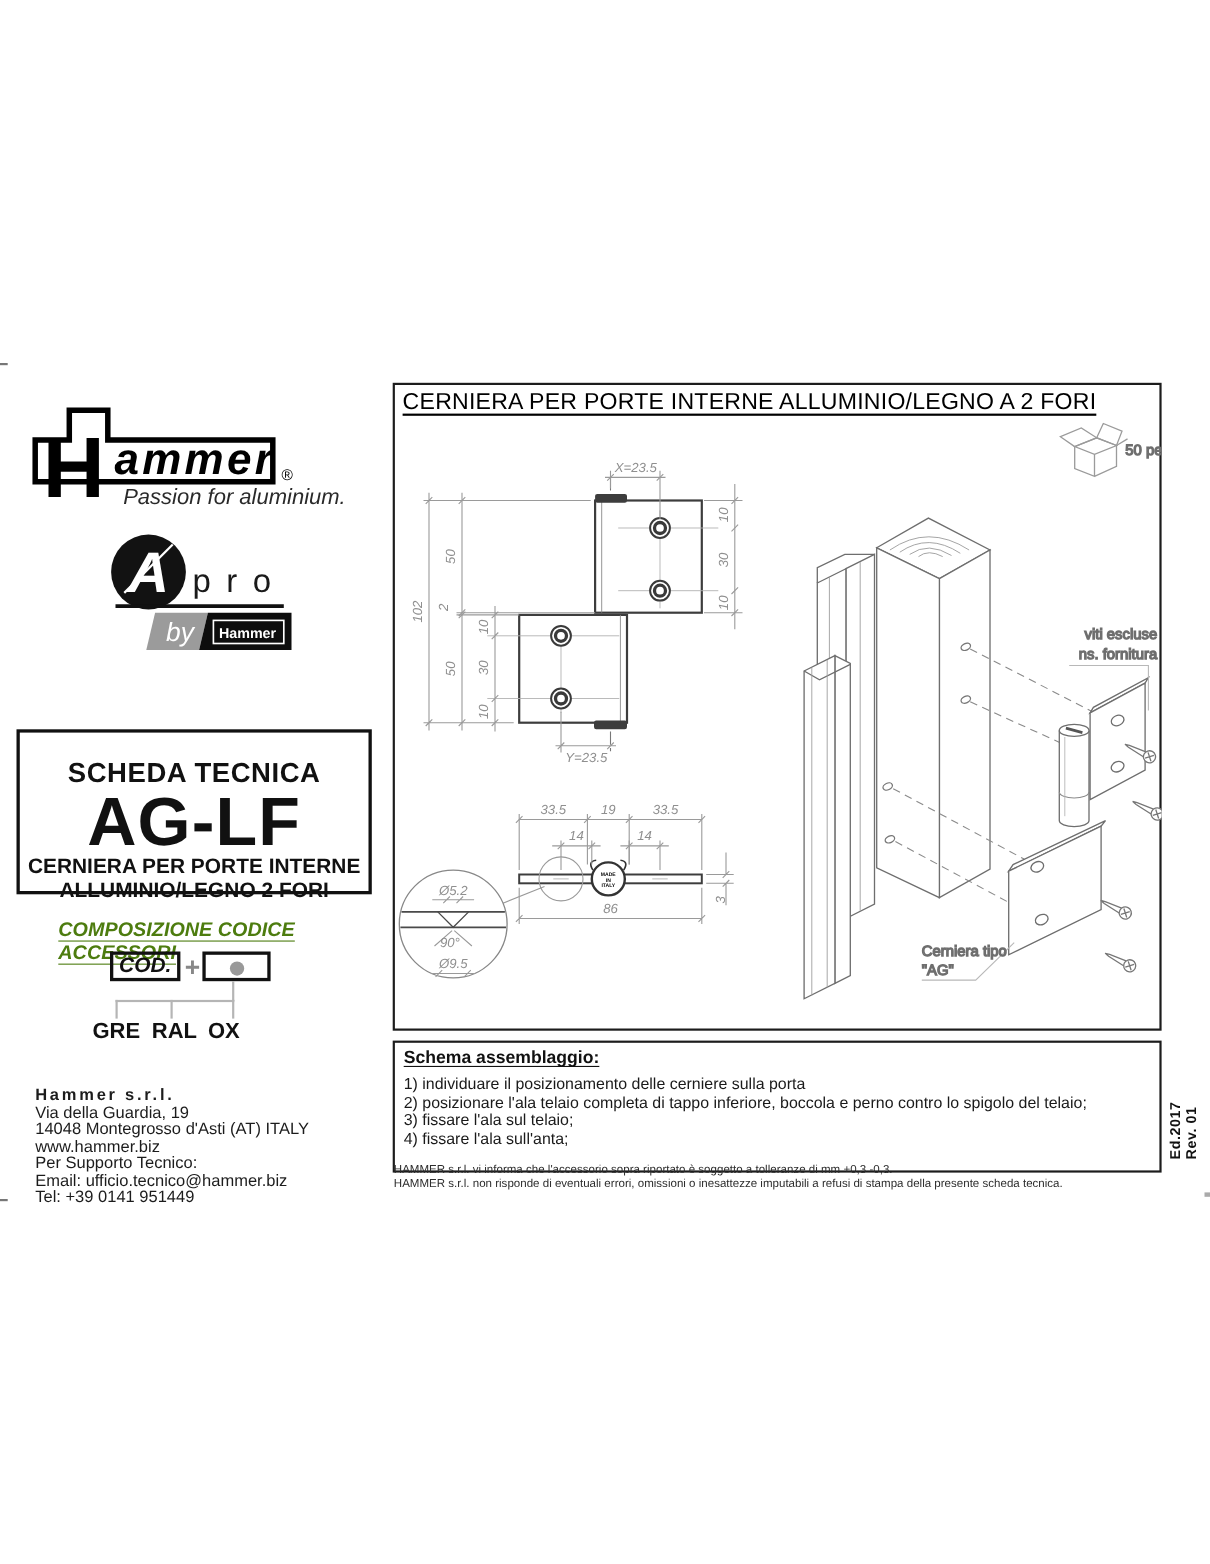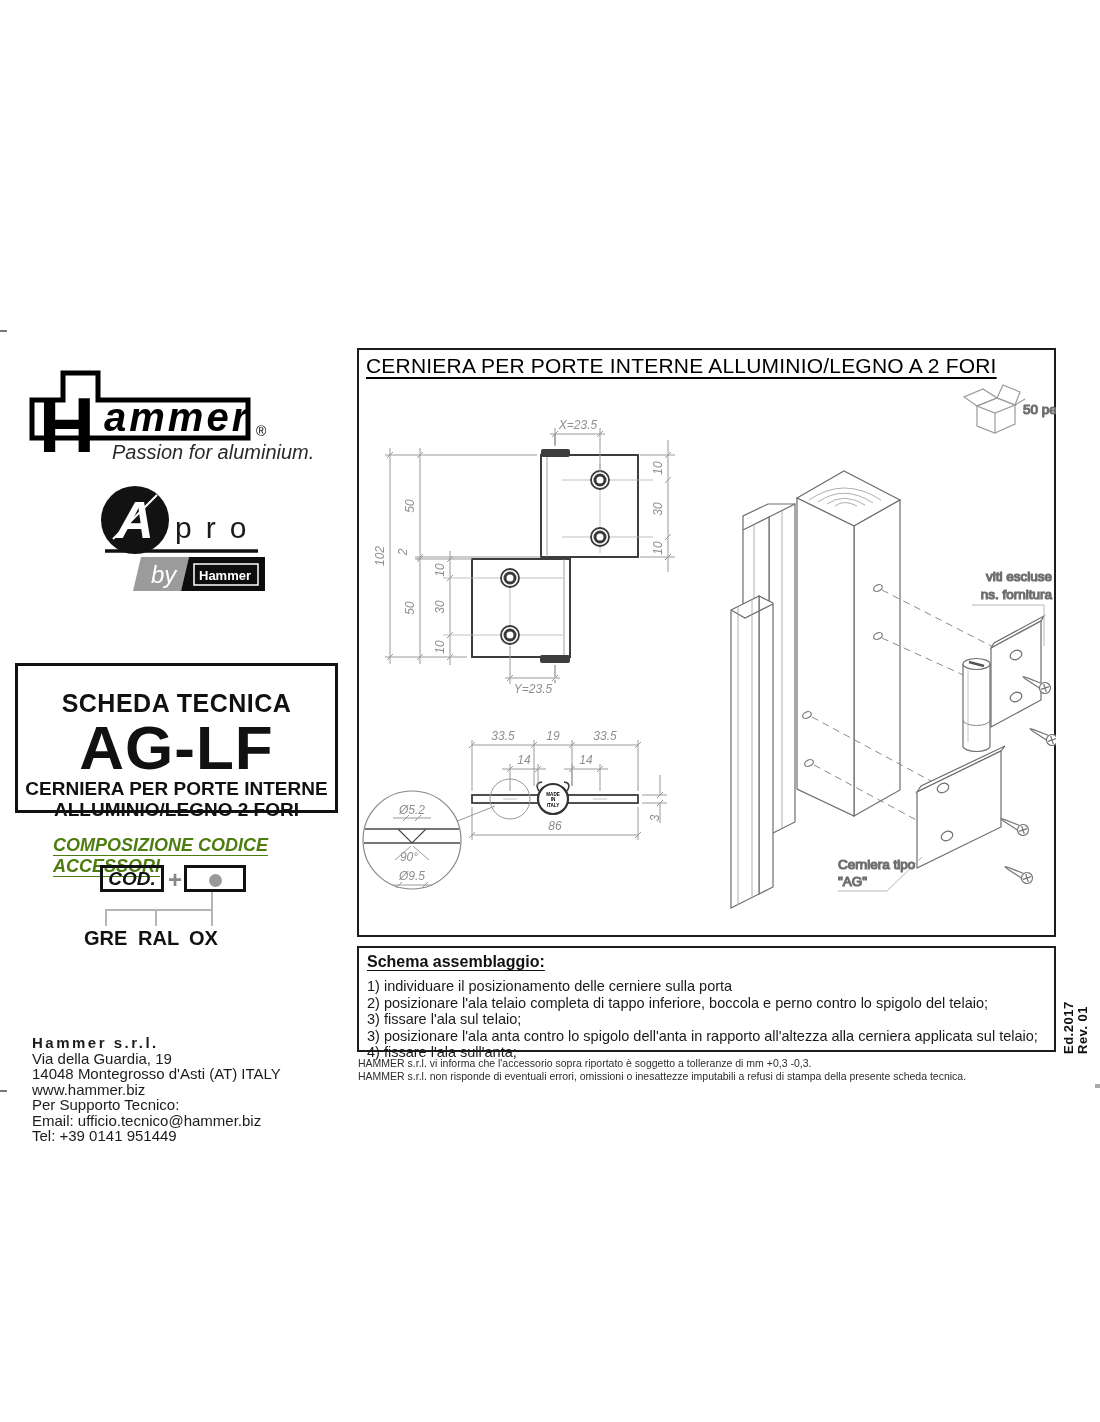--- a/index.html
+++ b/index.html
@@ -15,26 +15,26 @@
   .scheda-sub{font-size:19px;font-weight:bold;line-height:21px;}
   .comp-head{left:53px;top:835px;width:250px;font-size:18px;font-weight:bold;font-style:italic;
              text-decoration:underline;text-underline-offset:4px;color:#4d7c0f;}
   .cod-box{border:3px solid #111;box-sizing:border-box;text-align:center;}
   .cod-label{font-size:19px;font-weight:bold;line-height:26px;}
   .plus{font-size:24px;font-weight:bold;color:#888;}
   .dot{width:13px;height:13px;border-radius:50%;background:#999;}
   .opt{font-size:20px;font-weight:bold;}
   .gline{position:absolute;background:#b5b5b5;}
   .addr{left:32px;top:988px;font-size:15px;line-height:15.5px;color:#1c1c1c;}
-  .addr .co{font-weight:bold;letter-spacing:2.5px;margin-top:47px;}
+  .addr .co{font-weight:bold;letter-spacing:2.5px;}
   
   .dframe{left:357px;top:348px;width:699px;height:589px;border:2px solid #1c1c1c;box-sizing:border-box;}
   .dtitle{left:366px;top:354px;font-size:21px;color:#000;text-decoration:underline;
           text-underline-offset:4px;letter-spacing:.2px;white-space:nowrap;}
-  .schema-box{left:357px;top:946px;width:699px;height:106px;border:2px solid #1c1c1c;
+  .schema-box{left:357px;top:946px;width:699px;height:120px;border:2px solid #1c1c1c;
               box-sizing:border-box;padding:5px 8px;}
   .schema-head{font-size:16px;font-weight:bold;text-decoration:underline;text-underline-offset:3px;}
   .schema-steps{margin-top:7px;font-size:14.5px;line-height:16.5px;color:#1a1a1a;}
   .fineprint{left:358px;top:1057px;font-size:10.5px;line-height:13px;color:#2d2d2d;}
   .edrev{left:1062px;top:984px;height:70px;writing-mode:vertical-rl;transform:rotate(180deg);
          font-size:13px;font-weight:bold;line-height:14px;color:#111;letter-spacing:.5px;}
   .tick{position:absolute;background:#777;}
   svg text{font-family:"Liberation Sans",sans-serif;}
   .dim{font-size:12px;font-style:italic;fill:#8f8f8f;}
   .glabel{font-size:13.5px;fill:#9b9b9b;}
@@ -282,21 +282,20 @@
     <text class="glabel" x="666" y="66">50 pezzi</text>
   </g>
 </svg>
 
 <div class="abs schema-box">
   <div class="schema-head">Schema assemblaggio:</div>
   <div class="schema-steps">
     <div>1) individuare il posizionamento delle cerniere sulla porta</div>
     <div>2) posizionare l'ala telaio completa di tappo inferiore, boccola e perno contro lo spigolo del telaio;</div>
     <div>3) fissare l'ala sul telaio;</div>
-    <div>3) posizionare l'ala anta contro lo spigolo dell'anta in rapporto all'altezza alla cerniera applicata sul telaio;</div>
     <div>4) fissare l'ala sull'anta;</div>
   </div>
 </div>
 
 <div class="abs fineprint">
   <div>HAMMER s.r.l. vi informa che l'accessorio sopra riportato è soggetto a tolleranze di mm +0,3 -0,3.</div>
   <div>HAMMER s.r.l. non risponde di eventuali errori, omissioni o inesattezze imputabili a refusi di stampa della presente scheda tecnica.</div>
 </div>
 
 <div class="abs edrev">

